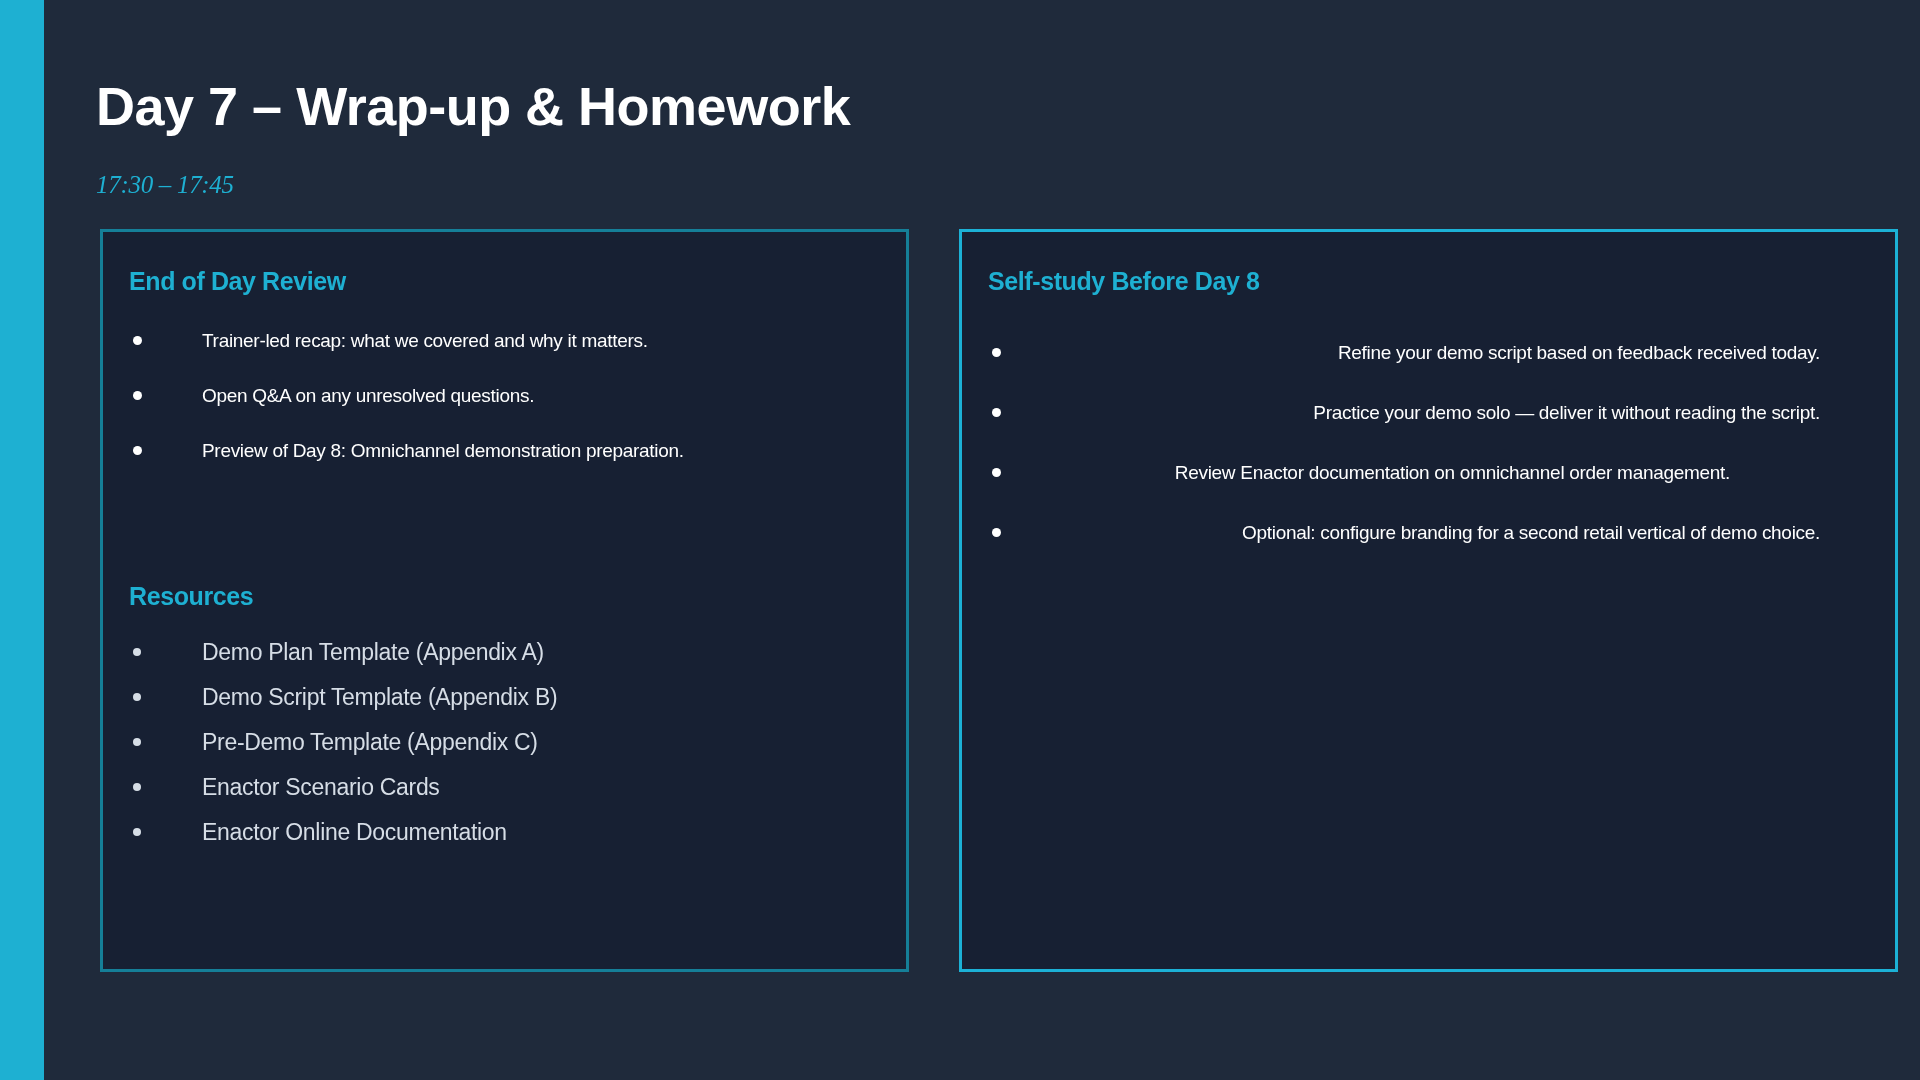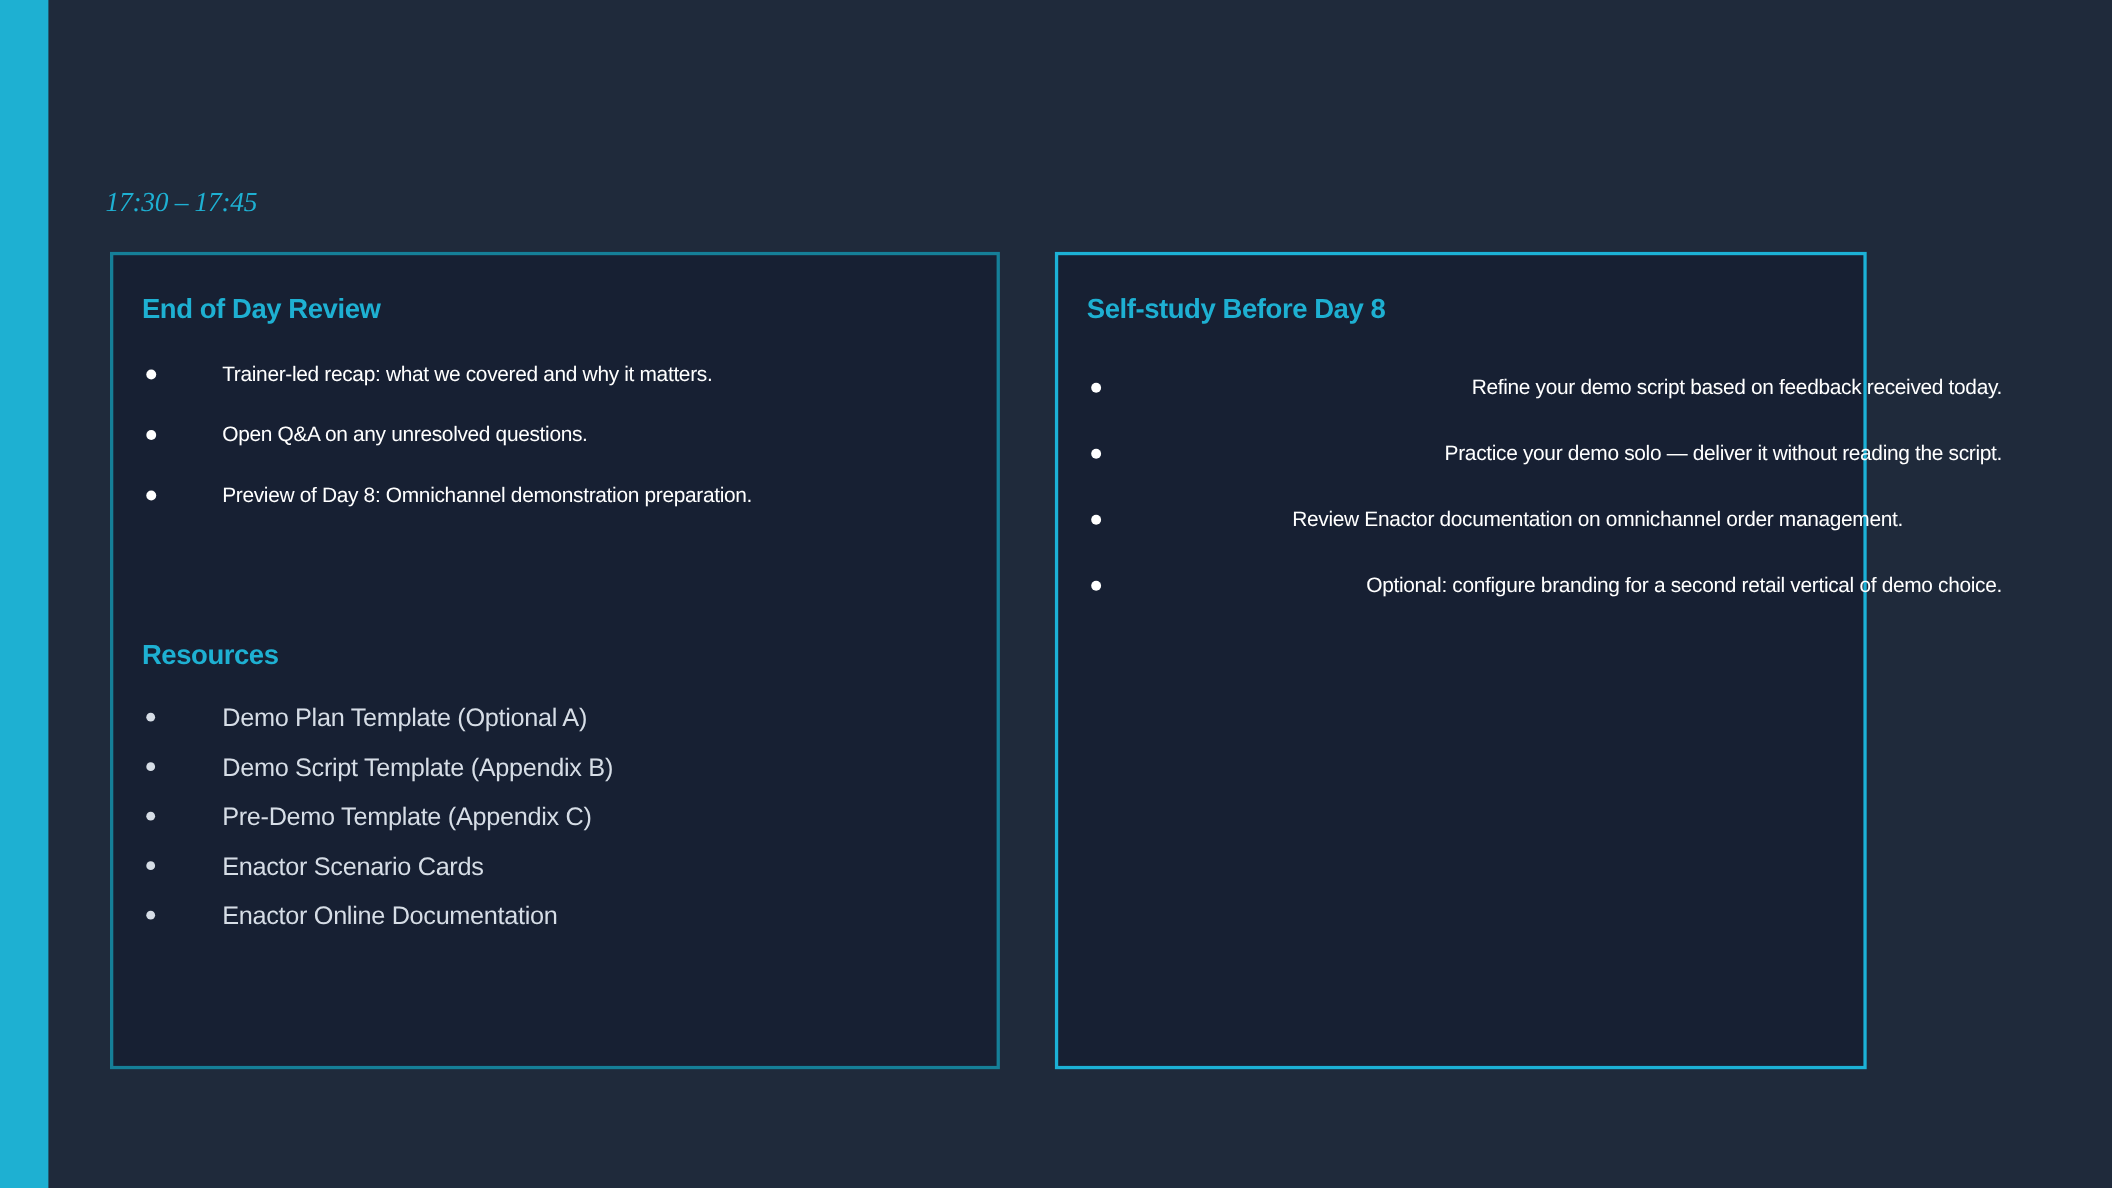--- a/index.html
+++ b/index.html
@@ -22,21 +22,21 @@
     .subtitle {
       position: absolute; left: 96px; top: 168px;
       font-size: 25px; font-style: italic; line-height: 34px;
       color: #1eb0d2; letter-spacing: -0.3px; font-family: Liberation Serif, serif;
     }
     .card {
       position: absolute; top: 229px; height: 743px;
       background: #172033;
     }
     .card-left { left: 100px; width: 809px; border: 3px solid #157f98; }
-    .card-right { left: 959px; width: 738px; border: 3px solid #1cb1d6; }
+    .card-right { left: 959px; width: 939px; border: 3px solid #1cb1d6; }
 
     .card-heading {
       position: absolute; font-size: 25px; font-weight: 700;
       color: #1eb0d2; line-height: 32px; letter-spacing: -0.4px;
       white-space: nowrap;
     }
     .bullets { position: absolute; list-style: none; }
     .bullet-item {
       position: relative; padding-left: 71px;
       font-size: 19px; line-height: 33px; color: #ffffff;
@@ -64,20 +64,21 @@
     .r-h1 { left: 26px; top: 33px; }
     .r-list1 { left: 28px; top: 104px; width: 830px; text-align: right; }
     .r-list1 .bullet-item { margin-bottom: 27px; }
   </style>
 </head>
 <body>
 
 <div class="slide">
   <div class="accent-stripe"></div>
 
+  <h1 class="title">Day 7 – Wrap-up &amp; Homework</h1>
   <div class="subtitle">17:30 – 17:45</div>
 
   <div class="card card-left">
     <div class="card-heading l-h1">End of Day Review</div>
     <ul class="bullets l-list1">
       <li class="bullet-item">
         <span class="bullet-dot"></span>
         <span>Trainer-led recap: what we covered and why it matters.</span>
       </li>
       <li class="bullet-item">
@@ -87,21 +88,21 @@
       <li class="bullet-item" style="padding-right:150px;">
         <span class="bullet-dot"></span>
         <span>Preview of Day 8: Omnichannel demonstration preparation.</span>
       </li>
     </ul>
 
     <div class="card-heading l-h2">Resources</div>
     <ul class="bullets l-list2">
       <li class="res-item">
         <span class="bullet-dot"></span>
-        <span>Demo Plan Template (Optional A)</span>
+        <span>Demo Plan Template (Appendix A)</span>
       </li>
       <li class="res-item">
         <span class="bullet-dot"></span>
         <span>Demo Script Template (Appendix B)</span>
       </li>
       <li class="res-item">
         <span class="bullet-dot"></span>
         <span>Pre-Demo Template (Appendix C)</span>
       </li>
       <li class="res-item">

